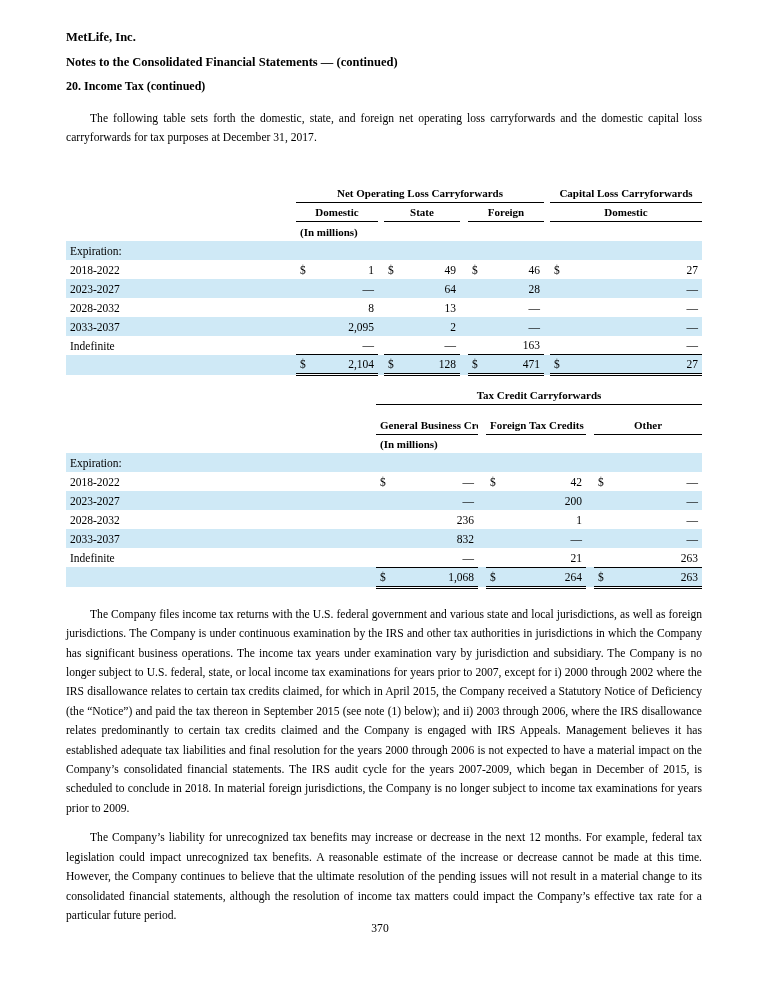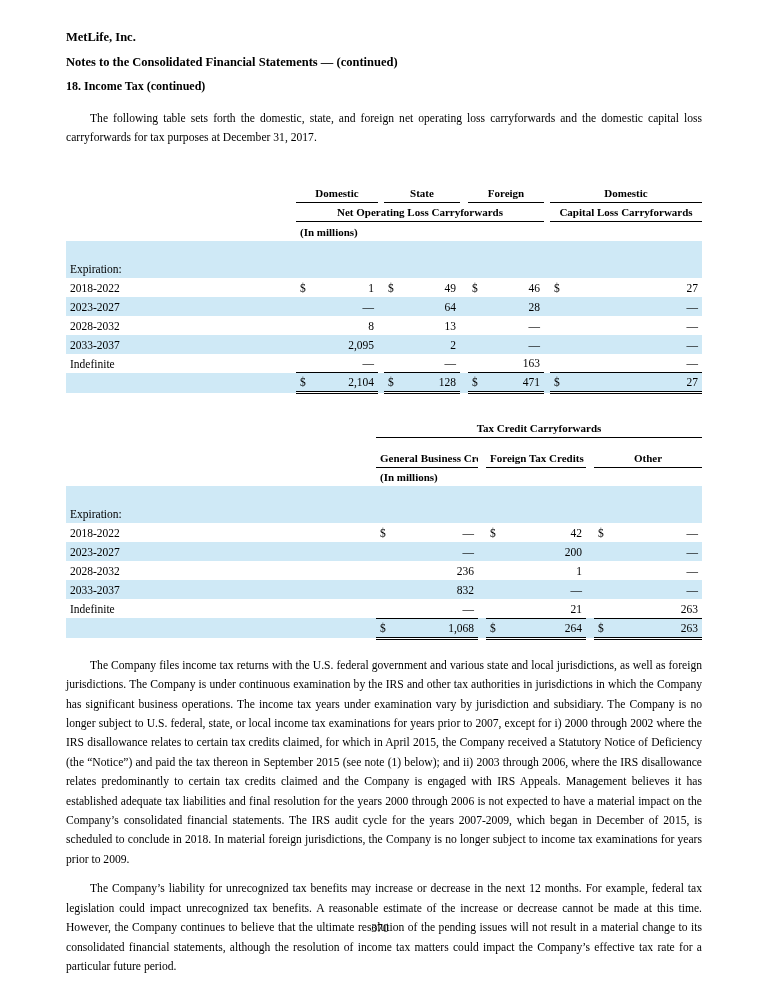--- a/index.html
+++ b/index.html
@@ -43,21 +43,21 @@
     margin-top: 15px;
   }
   
   table.fintable {
     border-collapse: collapse;
     width: 636px;
     table-layout: fixed;
     font-size: 11.5px;
   }
   .t1 { margin-top: 36px; }
-  .t2 { margin-top: 24px; }
+  .t2 { margin-top: 9px; }
   .fintable td {
     padding: 0 4px;
     height: 19px;
     line-height: 18px;
     vertical-align: bottom;
     overflow: hidden;
     white-space: nowrap;
   }
   .fintable td.gap { padding: 0; }
   .gh {
@@ -83,68 +83,68 @@
     height: 17px;
   }
   .lbl { text-align: left; }
   .num { text-align: right; }
   .num .cur { float: left; }
   tr.stripe td { background: #cfe9f6; }
   tr.total-row td.num {
     border-top: 1px solid #000;
     border-bottom: 3px double #000;
   }
-  tr.section-row td { height: 37px; }
+  tr.section-row td { height: 19px; }
   .page-number {
     position: absolute;
     top: 922px;
     left: 0;
     right: 8px;
     text-align: center;
     font-size: 11.6px;
   }
 </style>
 </head>
 <body>
 
 <div class="page">
 
   <div class="doc-title">MetLife, Inc.</div>
   <div class="doc-subtitle">Notes to the Consolidated Financial Statements — (continued)</div>
-  <div class="section-heading">18. Income Tax (continued)</div>
+  <div class="section-heading">20. Income Tax (continued)</div>
 
   <p class="para">The following table sets forth the domestic, state, and foreign net operating loss carryforwards and the domestic capital loss carryforwards for tax purposes at December 31, 2017.</p>
 
   <table class="fintable t1">
     <colgroup>
       <col style="width:230px">
         <col style="width:82px">
         <col style="width:6px">
         <col style="width:76px">
         <col style="width:8px">
         <col style="width:76px">
         <col style="width:6px">
         <col style="width:152px">
     </colgroup>
     <tbody>
         <tr>
+      <td class="lbl"></td>
+      <td class="gh" colspan="5">Net Operating Loss Carryforwards</td>
+      <td class="gap"></td>
+      <td class="gh">Capital Loss Carryforwards</td>
+    </tr>
+    <tr>
       <td></td>
       <td class="sh">Domestic</td>
       <td class="gap"></td>
       <td class="sh">State</td>
       <td class="gap"></td>
       <td class="sh">Foreign</td>
       <td class="gap"></td>
       <td class="sh">Domestic</td>
-    </tr>
-    <tr>
-      <td class="lbl"></td>
-      <td class="gh" colspan="5">Net Operating Loss Carryforwards</td>
-      <td class="gap"></td>
-      <td class="gh">Capital Loss Carryforwards</td>
     </tr>
     <tr>
       <td></td>
       <td class="units" colspan="7">(In millions)</td>
     </tr>
     <tr class="stripe section-row">
       <td class="lbl" colspan="8">Expiration:</td>
     </tr>
 
     <tr>

